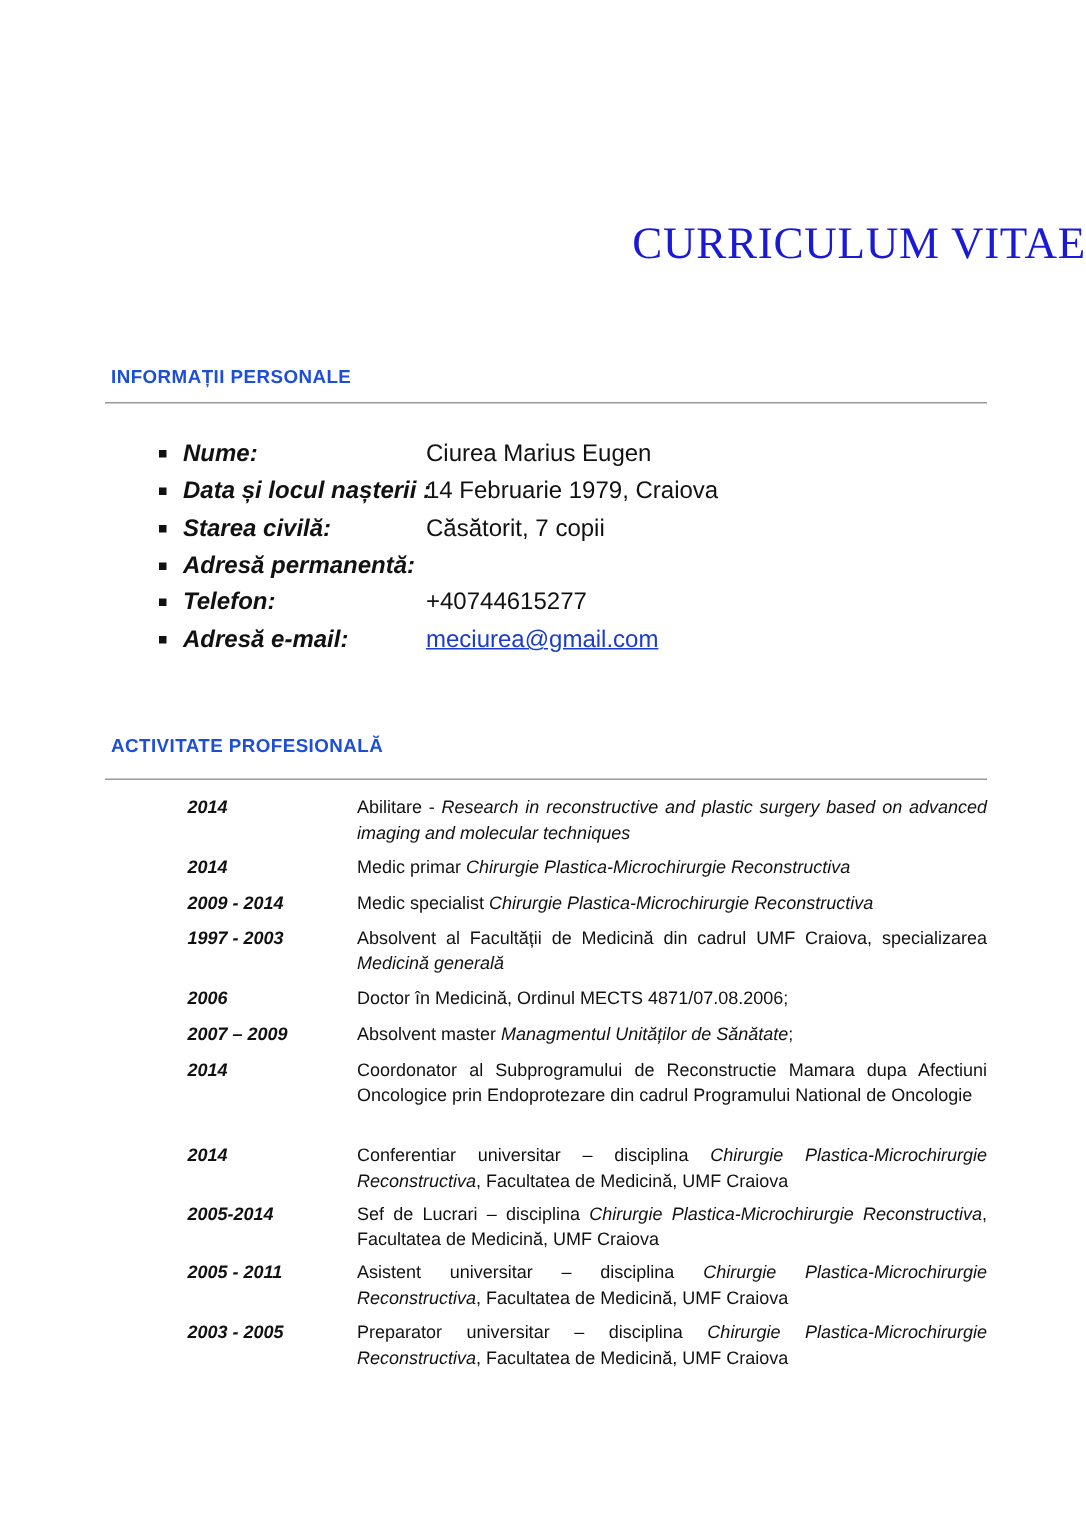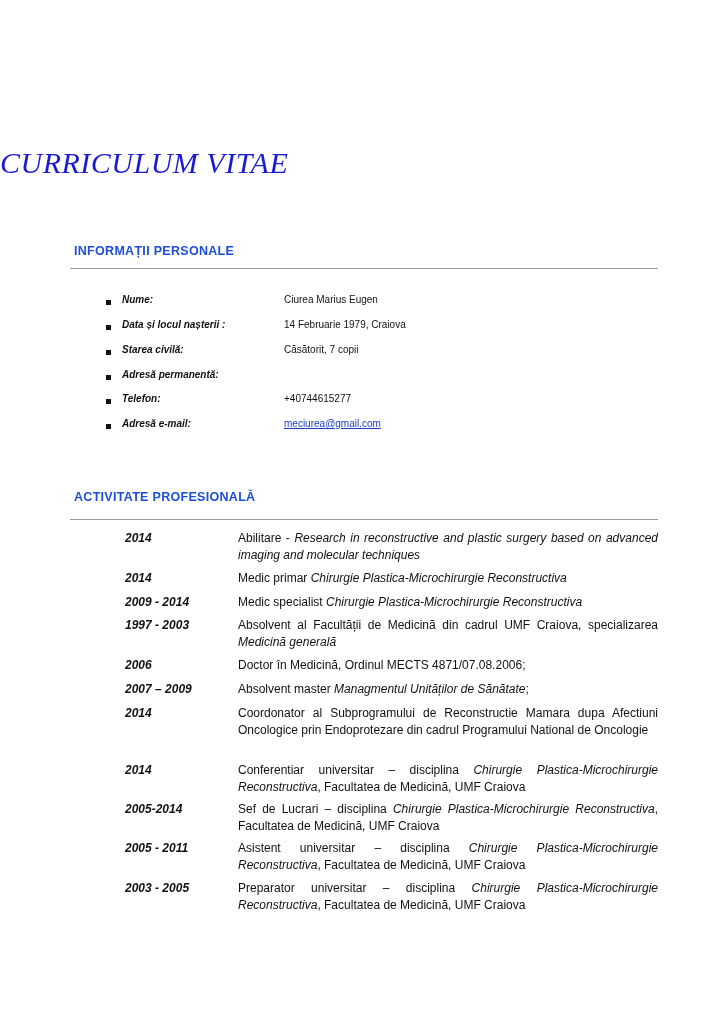--- a/index.html
+++ b/index.html
@@ -1,25 +1,25 @@
 <!DOCTYPE html>
 <html><head>
 <meta charset="utf-8">
 <style>
   html, body { margin: 0; padding: 0; background: #ffffff; }
   body { width: 724px; height: 1024px; position: relative; overflow: hidden;
          font-family: "Liberation Sans", sans-serif; color: #111; }
-  .title { position: absolute; top: 146px; left: 0; width: 724px; text-align: left;
-           font-family: "Liberation Serif", serif; font-style: italic; font-size: 30px;
+  .title { position: absolute; top: 146px; left: 0; width: 724px; text-align: right;
+           font-family: "Liberation Serif", serif; font-size: 30px;
            color: #1a1ad6; letter-spacing: 0.5px; }
   .section-heading { position: absolute; left: 74px; font-weight: bold; font-size: 12.5px;
            color: #1d4ed8; letter-spacing: 0.3px; }
   .divider { position: absolute; left: 70px; width: 588px; height: 0;
            border-top: 1.5px solid #9a9a9a; }
-  .personal-row { position: absolute; left: 106px; width: 560px; height: 18px; font-size: 10px; }
+  .personal-row { position: absolute; left: 106px; width: 560px; height: 18px; font-size: 16px; }
   .bullet { position: absolute; left: 0; top: 6px; width: 5px; height: 5px; background: #111; }
   .label { position: absolute; left: 16px; top: 0; font-weight: bold; font-style: italic; }
   .value { position: absolute; left: 178px; top: 0; }
   .value.link { color: #1a3cc8; text-decoration: underline; text-align: right; }
   .act-row { position: absolute; left: 110px; width: 548px; font-size: 12px; line-height: 16.5px; }
   .act-year { position: absolute; left: 0; top: 0; font-weight: bold; font-style: italic; margin-left: 15px; }
   .act-desc { position: absolute; left: 128px; top: 0; width: 420px; text-align: justify; }
   .act-desc i { font-style: italic; }
 </style>
 </head>

